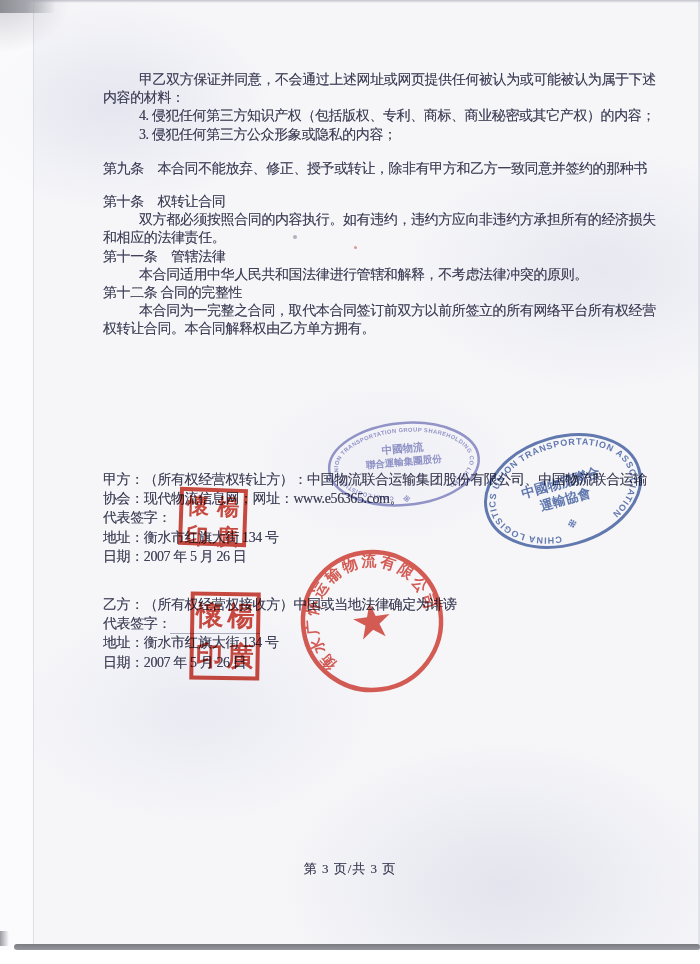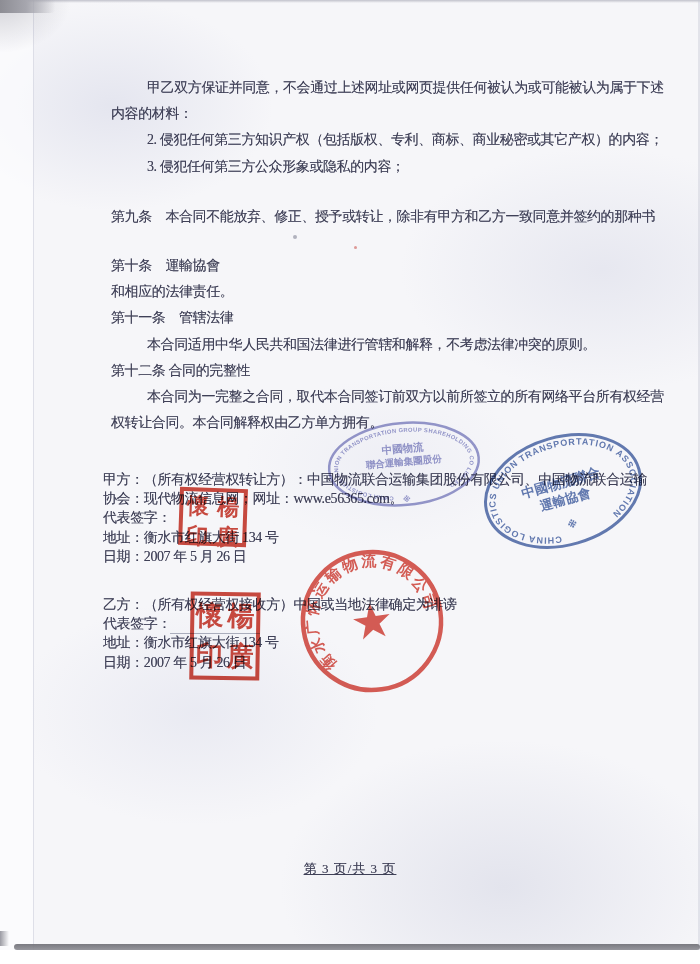--- a/index.html
+++ b/index.html
@@ -36,30 +36,30 @@
   .corner-bl-speck{position:absolute;left:0;top:931px;width:9px;height:15px;z-index:6;
     background:linear-gradient(to right,#9b9ba3,rgba(155,155,163,0));}
   .speck1{position:absolute;left:293px;top:235px;width:4px;height:4px;border-radius:50%;
     background:rgba(120,122,140,.55);z-index:2;}
   .speck2{position:absolute;left:354px;top:246px;width:3px;height:3px;border-radius:50%;
     background:rgba(205,90,85,.6);z-index:2;}
   
   .txt{position:absolute;z-index:2;color:#3f4057;font-size:14px;letter-spacing:-.4px;
     text-shadow:0 0 .6px rgba(63,64,87,.55);}
   .body-text{left:103px;top:71px;width:500px;}
-  .body-text p{margin:8px;line-height:18.2px;white-space:nowrap;}
+  .body-text p{margin:0;line-height:18.2px;white-space:nowrap;}
   .body-text p.ind{padding-left:36px;}
   .gap1{height:16px;}
   .gap2{height:15px;}
   .party{left:103px;width:500px;}
   .party p{margin:0;line-height:19.2px;white-space:nowrap;}
   .party-a{top:470px;}
   .party-b{top:595px;}
   .footer{left:0;top:860px;width:700px;text-align:center;
-    box-sizing:border-box;font-size:13px;letter-spacing:1px;text-decoration:underline;}
+    box-sizing:border-box;font-size:13px;letter-spacing:1px;}
   .sig-line-b{position:absolute;left:170px;top:633px;width:90px;height:1px;
     background:rgba(110,115,140,.55);z-index:2;}
   
   .stamp{position:absolute;mix-blend-mode:multiply;pointer-events:none;}
   .stamp-purple{left:323px;top:419px;width:162px;height:92px;transform:rotate(-5deg);opacity:.8;z-index:3;}
   .stamp-purple .ring{stroke:#7f82c2;}
   .stamp-purple text{fill:#7f82c2;}
   .stamp-blue{left:477px;top:423px;width:172px;height:136px;transform:rotate(-16deg);opacity:.85;z-index:3;}
   .stamp-blue .ring{stroke:#4a66a6;}
   .stamp-blue text{fill:#4a66a6;}
@@ -80,26 +80,27 @@
 </style>
 </head>
 <body>
 
 <div class="scan">
   <div class="mottle"></div>
 
   <div class="txt body-text">
     <p class="ind">甲乙双方保证并同意，不会通过上述网址或网页提供任何被认为或可能被认为属于下述</p>
     <p>内容的材料：</p>
-    <p class="ind">2. 侵犯任何第三方知识产权（包括版权、专利、商标、商业秘密或其它产权）的内容；</p>
+    <p class="ind">4. 侵犯任何第三方知识产权（包括版权、专利、商标、商业秘密或其它产权）的内容；</p>
     <p class="ind">3. 侵犯任何第三方公众形象或隐私的内容；</p>
     <div class="gap1"></div>
     <p>第九条　本合同不能放弃、修正、授予或转让，除非有甲方和乙方一致同意并签约的那种书</p>
     <div class="gap2"></div>
-    <p>第十条　運輸協會</p>
+    <p>第十条　权转让合同</p>
+    <p class="ind">双方都必须按照合同的内容执行。如有违约，违约方应向非违约方承担所有的经济损失</p>
     <p>和相应的法律责任。</p>
     <p>第十一条　管辖法律</p>
     <p class="ind">本合同适用中华人民共和国法律进行管辖和解释，不考虑法律冲突的原则。</p>
     <p>第十二条 合同的完整性</p>
     <p class="ind">本合同为一完整之合同，取代本合同签订前双方以前所签立的所有网络平台所有权经营</p>
     <p>权转让合同。本合同解释权由乙方单方拥有。</p>
   </div>
 
   <div class="txt party party-a">
     <p>甲方：（所有权经营权转让方）：中国物流联合运输集团股份有限公司、中国物流联合运输</p>

